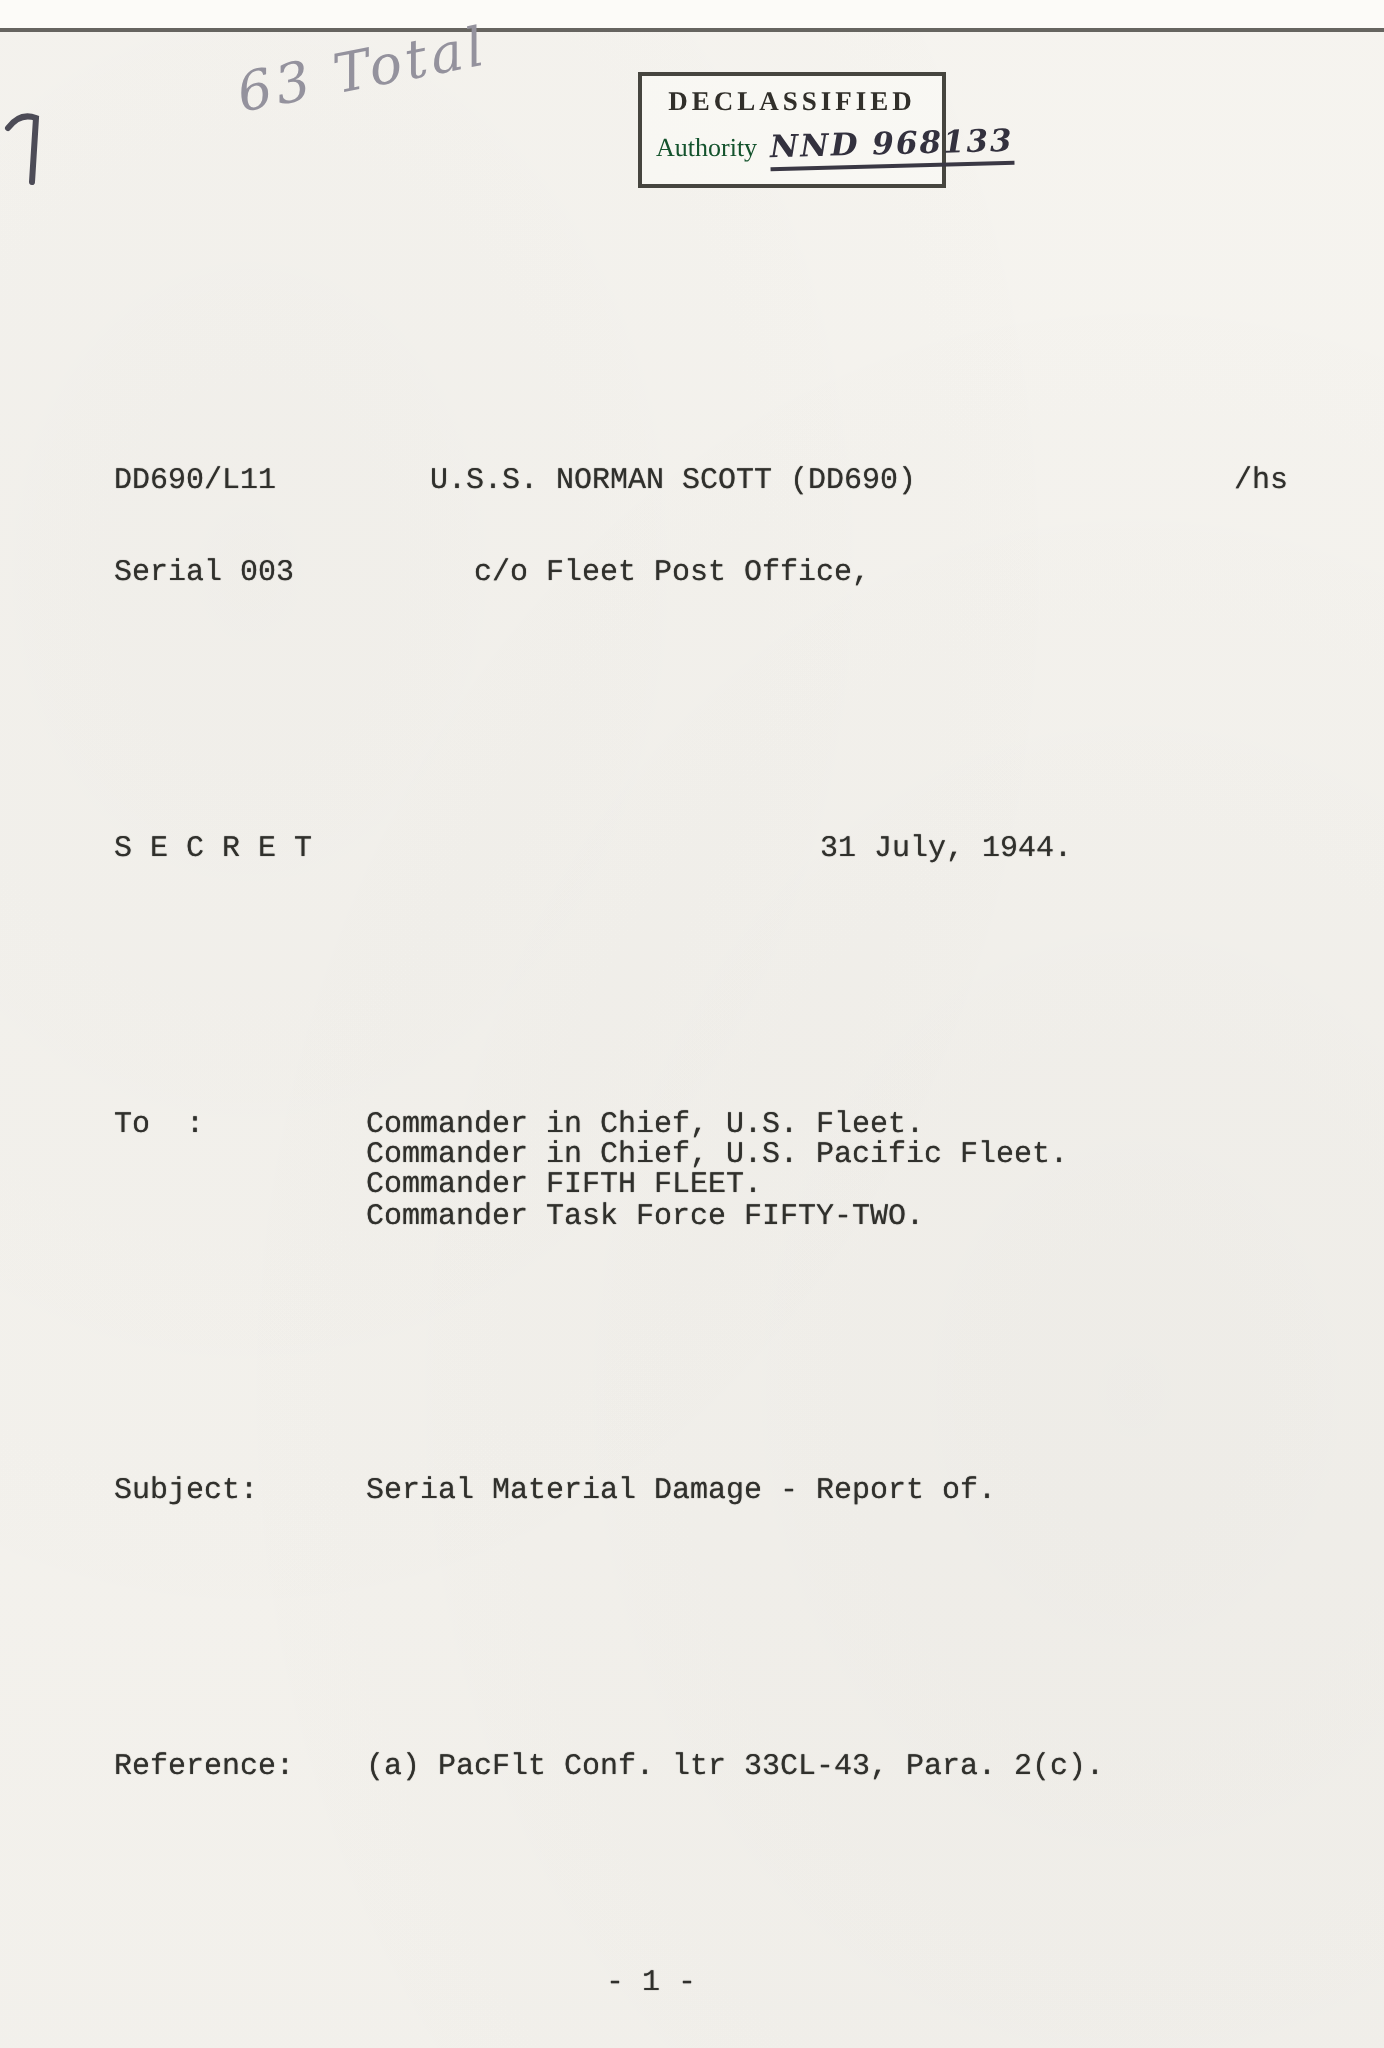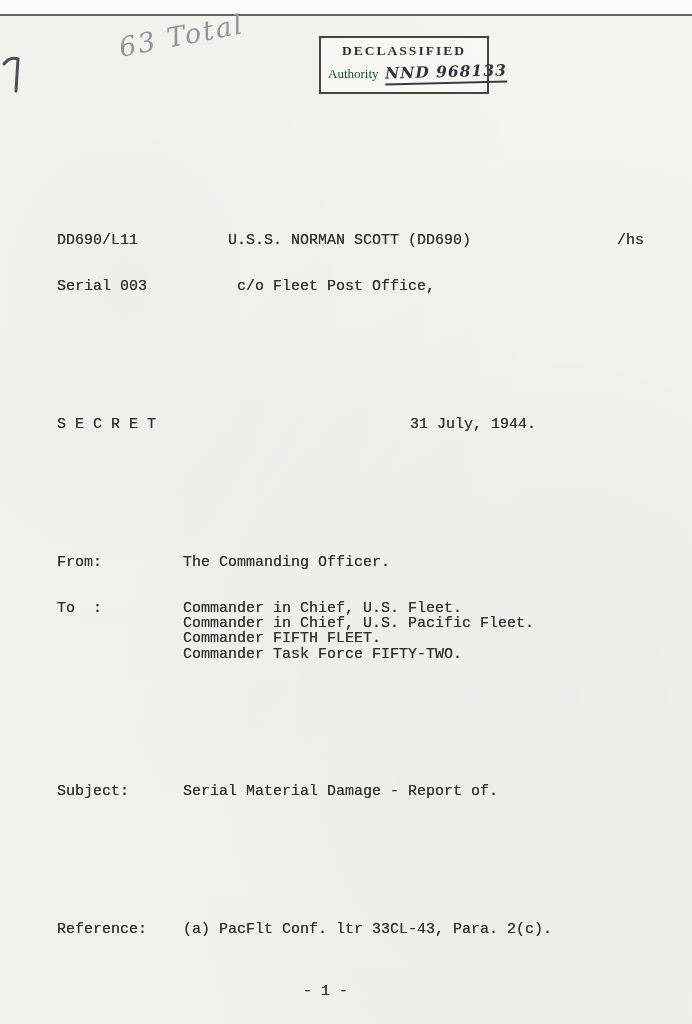--- a/index.html
+++ b/index.html
@@ -20,21 +20,21 @@
   
   .hand63{
     position:absolute;left:118px;top:20px;
     font-family:"DejaVu Serif",serif;font-style:italic;font-weight:400;
     font-size:27px;color:#94929d;transform:rotate(-11deg);letter-spacing:2px;
   }
   .mark7{position:absolute;left:1px;top:46px;}
 
   
   .stamp{
-    position:absolute;left:319px;top:36px;width:170px;height:58px;box-sizing:border-box;
+    position:absolute;left:319px;top:36px;width:154px;height:58px;box-sizing:border-box;
     border:2px solid #46453f;background:rgba(252,251,247,.55);
     font-family:"Liberation Serif","DejaVu Serif",serif;padding:5px 7px 0 7px;
   }
   .stamp-title{text-align:center;font-weight:bold;font-size:13.5px;letter-spacing:2px;color:#312f2a;}
   .stamp-row{display:flex;align-items:flex-end;margin-top:3px;}
   .stamp-auth{font-size:13px;color:#14532d;padding-bottom:2px;white-space:nowrap;}
   .stamp-value{
     flex:1;margin-left:6px;font-family:"DejaVu Serif",serif;font-style:italic;font-weight:bold;
     font-size:15.5px;color:#33313e;border-bottom:2px solid #3a3844;
     transform:rotate(-1.5deg);padding-bottom:1px;letter-spacing:1px;white-space:nowrap;
@@ -42,21 +42,21 @@
 
   
   .doc{
     position:absolute;left:57px;top:157px;width:635px;
     font-size:15px;line-height:15.3px;white-space:pre;
     text-shadow:0 0 0.5px rgba(48,48,44,0.8);
   }
   .b{margin:0 0 15.3px 0;}
   .row{position:relative;min-height:15.3px;}
   .abs{position:absolute;top:0;}
-  .c-ship{left:171px;}
+  .c-ship{left:158px;}
   .c-rout{left:560px;}
   .c-addr1{left:180px;}
   .c-addr2{left:176px;}
   .c-date{left:353px;}
   .ml{margin-left:126px;}
 
   .footer-page{
     position:absolute;left:303px;top:983px;
     font-size:15px;white-space:pre;text-shadow:0 0 0.5px rgba(48,48,44,0.8);
   }
@@ -88,21 +88,20 @@
     <div class="b">
       <div class="row"><span>DD690/L11</span><span class="abs c-ship">U.S.S. NORMAN SCOTT (DD690)</span><span class="abs c-rout">/hs</span></div>
       <div class="row"><span>Serial 003</span><span class="abs c-addr1">c/o Fleet Post Office,</span></div>
     </div>
 
     <div class="b">
       <div class="row"><span>S E C R E T</span><span class="abs c-date">31 July, 1944.</span></div>
     </div>
 
     <div class="b">
-      <div class="row"><span class="abs">From:</span><div class="ml">The Commanding Officer.</div></div>
       <div class="row"><span class="abs">To  :</span><div class="ml">Commander in Chief, U.S. Fleet.
 Commander in Chief, U.S. Pacific Fleet.
 Commander FIFTH FLEET.
 Commander Task Force FIFTY-TWO.</div></div>
     </div>
 
     <div class="b">
       <div class="row"><span class="abs">Subject:</span><div class="ml">Serial Material Damage - Report of.</div></div>
     </div>
 

